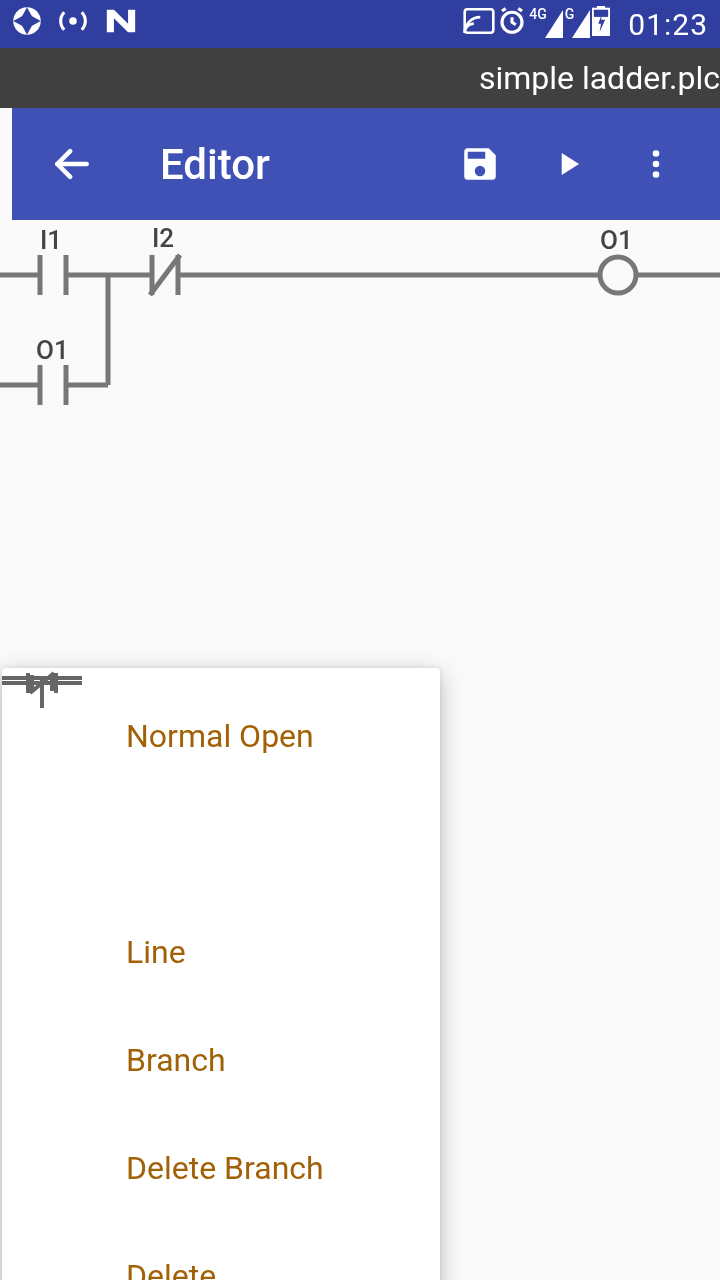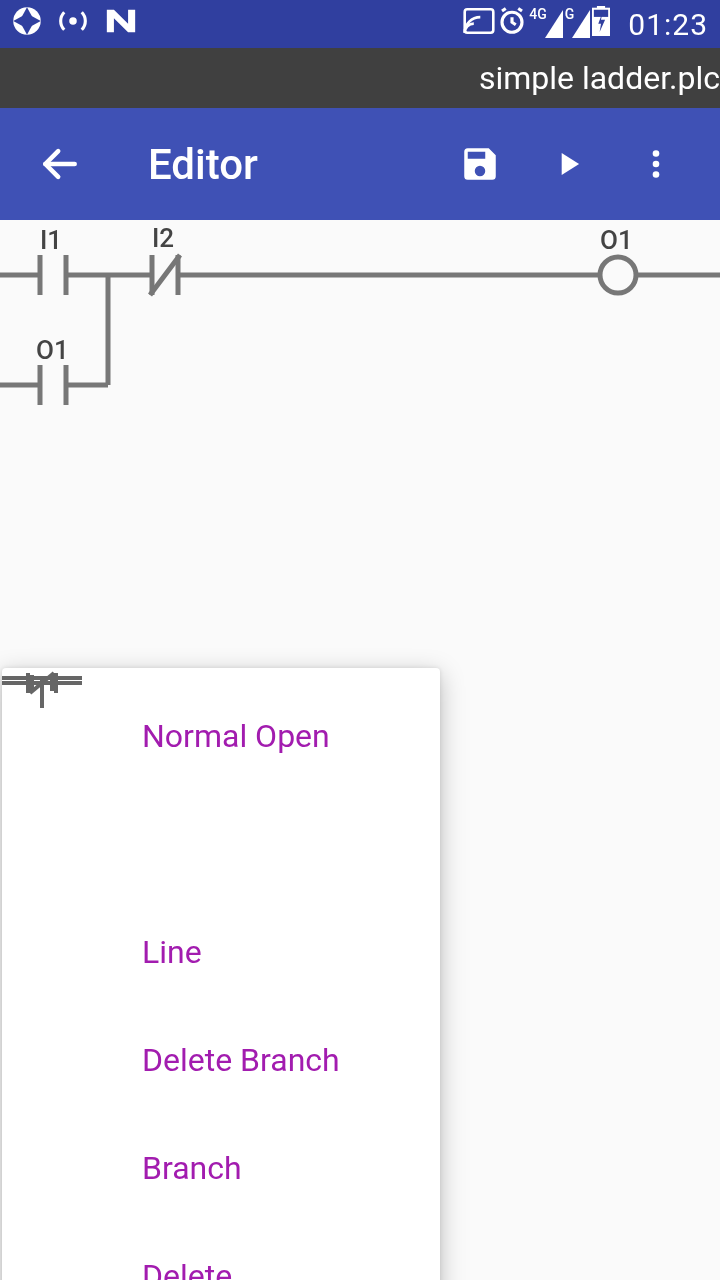--- a/index.html
+++ b/index.html
@@ -30,20 +30,21 @@
     font-size: 32px;
   }
   
   .app-bar {
     height: 112px;
     background: #3f51b5;
     color: #fff;
     display: flex;
     align-items: center;
     padding: 0 28px 0 36px;
+    margin-left: 12px;
   }
   .app-bar .back { width: 48px; height: 48px; display:flex; align-items:center; justify-content:center;}
   .app-bar .title { font-size: 42px; font-weight: 500; margin-left: 64px; flex: 1; }
   .app-bar .action { width: 72px; height: 72px; display:flex; align-items:center; justify-content:center; margin-left: 16px;}
   
   .canvas {
     position: relative;
     height: 784px;
     background: #fafafa;
   }
@@ -57,23 +58,23 @@
     width: 438px;
     background: #fff;
     border-radius: 4px;
     box-shadow: 0 6px 24px rgba(0,0,0,0.25), 0 0 4px rgba(0,0,0,0.1);
     padding: 14px 0;
   }
   .menu-item {
     height: 108px;
     display: flex;
     align-items: center;
-    padding: 0 28px;
+    padding: 0 12px;
     font-size: 32px;
-    color: #a21caf;
+    color: #a16207;
   }
   .menu-item .micon {
     width: 80px;
     height: 50px;
     margin-right: 32px;
     display: flex;
     align-items: center;
     justify-content: center;
     flex-shrink: 0;
   }
@@ -239,30 +240,30 @@
     </div>
     <div class="menu-item">
       <div class="micon">
         <svg width="80" height="30" viewBox="0 0 80 30" stroke="#666" stroke-width="4" fill="none">
             <line x1="0" y1="15" x2="80" y2="15"></line>
           </svg>
       </div>
       <span>Line</span>
     </div>
     <div class="menu-item">
-      <div class="micon"></div>
-      <span>Delete Branch</span>
-    </div>
-    <div class="menu-item">
       <div class="micon">
         <svg width="80" height="40" viewBox="0 0 80 40" stroke="#666" stroke-width="4" fill="none">
             <line x1="0" y1="10" x2="80" y2="10"></line>
             <line x1="40" y1="10" x2="40" y2="40"></line>
           </svg>
       </div>
       <span>Branch</span>
     </div>
     <div class="menu-item">
       <div class="micon"></div>
+      <span>Delete Branch</span>
+    </div>
+    <div class="menu-item">
+      <div class="micon"></div>
       <span>Delete</span>
     </div>
   </div>
 </div>
 
 </body></html>

